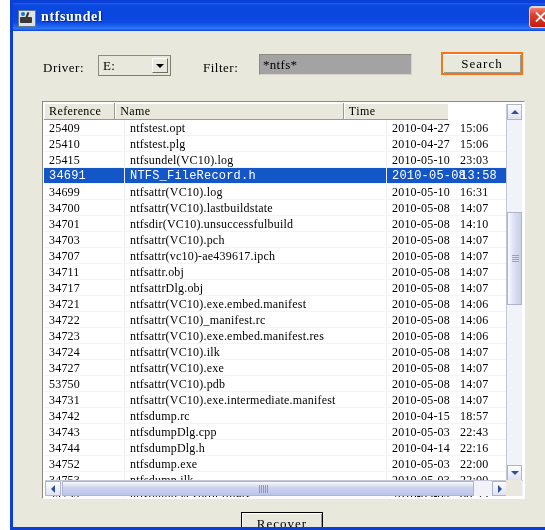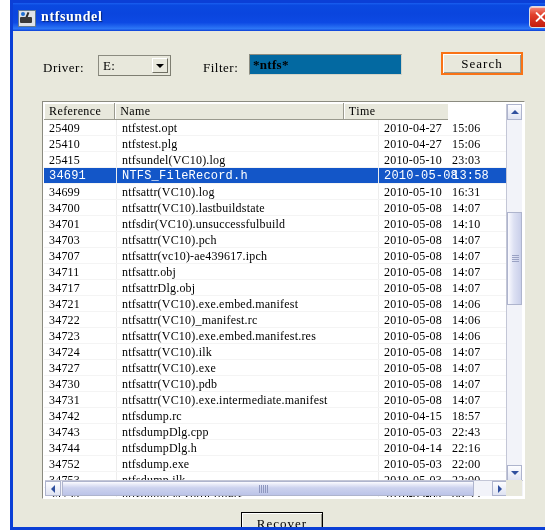--- a/index.html
+++ b/index.html
@@ -154,34 +154,33 @@
   }
   #driver-combo-arrow .tri {
     width: 0; height: 0;
     border-left: 4px solid transparent;
     border-right: 4px solid transparent;
     border-top: 4px solid #000;
   }
 
   #filter-input {
     position: absolute;
-    left: 236px; top: 23px;
+    left: 246px; top: 23px;
     width: 153px; height: 21px;
-    background: #0369a1;
+    background: #a3a3a3;
     border: 1px solid #8b8b80;
     border-right-color: #d4d4c8;
     border-bottom-color: #d4d4c8;
     box-sizing: border-box;
     font-family: "Liberation Serif", serif;
     font-size: 13px;
     color: #000;
     padding: 0 0 0 3px;
     letter-spacing: 0.3px;
     outline: none;
-    font-weight: bold;
   }
 
   #search-button {
     position: absolute;
     left: 428px; top: 21px;
     width: 82px; height: 23px;
     background: #e8e8dc;
     border: 2px solid #f97316;
     box-shadow: inset 1px 1px 0 #ffffff, inset -1px -1px 0 #9a9a8e;
     box-sizing: border-box;
@@ -261,21 +260,21 @@
     background: #1356c8;
     color: #ffffff;
     font-family: Liberation Mono, monospace;
   }
   .lv-cell {
     box-sizing: border-box;
     white-space: nowrap;
     overflow: hidden;
     letter-spacing: 0.2px;
   }
-  .lv-cell.c-ref  { width: 73px; padding-left: 5px; border-right: 1px solid #ededed; }
+  .lv-cell.c-ref  { width: 81px; padding-left: 5px; border-right: 1px solid #ededed; }
   .lv-cell.c-name { width: 262px; padding-left: 5px; border-right: 1px solid #ededed; }
   .lv-cell.c-time { width: 119px; padding-left: 5px; }
   .lv-cell .tm-date { display: inline-block; width: 68px; }
 
   
   #vscroll {
     position: absolute;
     right: 1px; top: 1px;
     width: 16px; height: 377px;
     background: #f2f3f9;
@@ -516,21 +515,21 @@
               <div class="lv-cell c-ref">34724</div>
               <div class="lv-cell c-name">ntfsattr(VC10).ilk</div>
               <div class="lv-cell c-time"><span class="tm-date">2010-05-08</span><span>14:07</span></div>
             </div>
             <div class="lv-row">
               <div class="lv-cell c-ref">34727</div>
               <div class="lv-cell c-name">ntfsattr(VC10).exe</div>
               <div class="lv-cell c-time"><span class="tm-date">2010-05-08</span><span>14:07</span></div>
             </div>
             <div class="lv-row">
-              <div class="lv-cell c-ref">34730</div>
+              <div class="lv-cell c-ref">53750</div>
               <div class="lv-cell c-name">ntfsattr(VC10).pdb</div>
               <div class="lv-cell c-time"><span class="tm-date">2010-05-08</span><span>14:07</span></div>
             </div>
             <div class="lv-row">
               <div class="lv-cell c-ref">34731</div>
               <div class="lv-cell c-name">ntfsattr(VC10).exe.intermediate.manifest</div>
               <div class="lv-cell c-time"><span class="tm-date">2010-05-08</span><span>14:07</span></div>
             </div>
             <div class="lv-row">
               <div class="lv-cell c-ref">34742</div>

